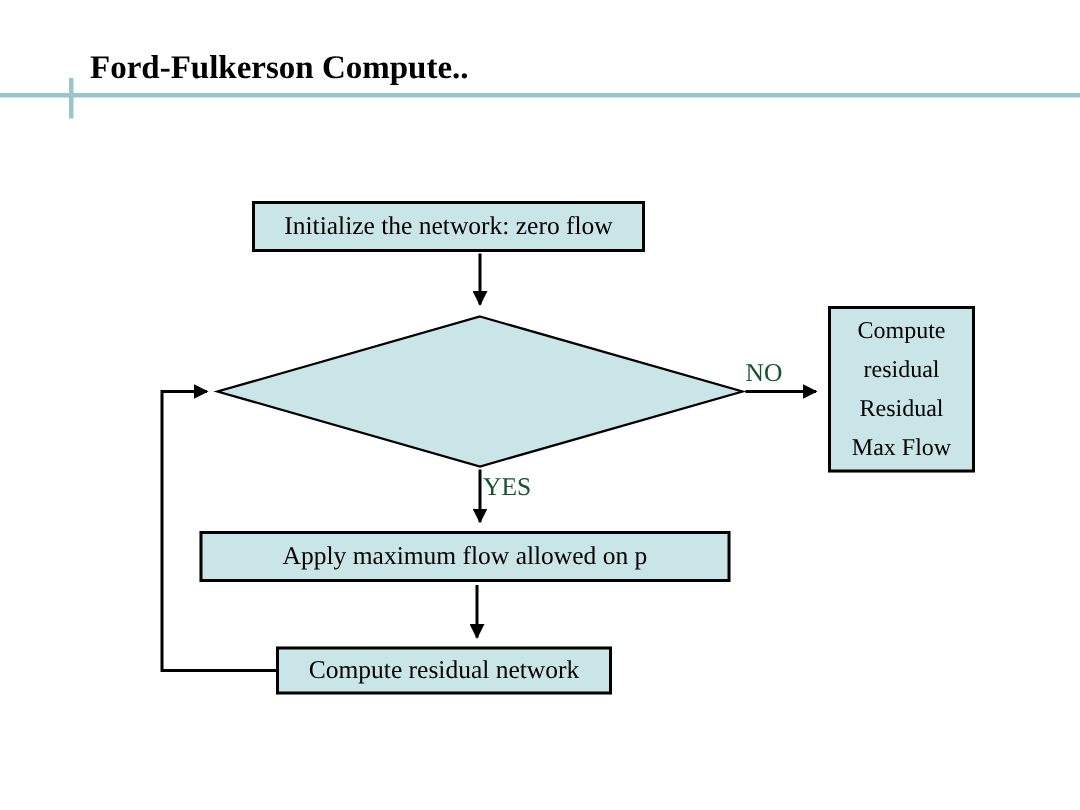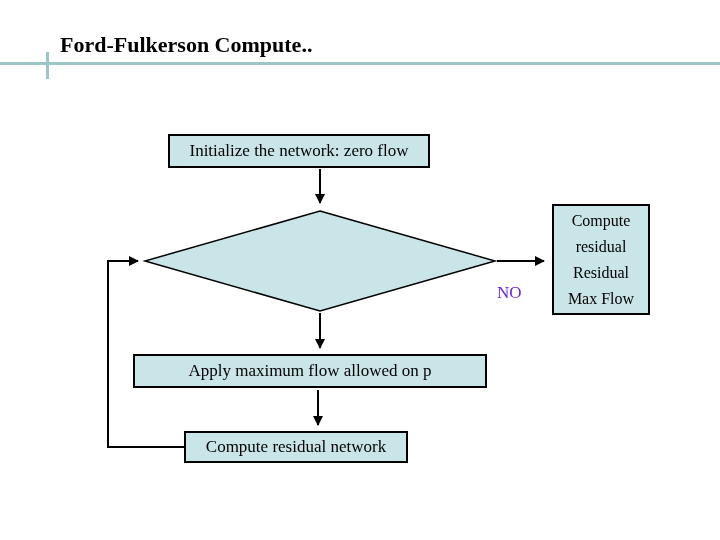--- a/index.html
+++ b/index.html
@@ -20,21 +20,21 @@
   .node-init    { left:168px; top:134px; width:262px; height:34px; }
   .node-apply   { left:133px; top:354px; width:354px; height:34px; }
   .node-compute { left:184px; top:431px; width:224px; height:32px; }
   .node-residual{ left:552px; top:204px; width:98px; height:111px;
                   flex-direction:column; font-size:16px; line-height:26px; }
 
   .diamond-text { position:absolute; left:170px; top:237px; width:300px;
                   text-align:center; font-size:17px; line-height:21px; color:#000; }
   .em-p { font-weight:bold; font-style:italic; }
 
-  .edge-label { position:absolute; font-size:17px; color:#6d28d9;margin-top:44px; }
+  .edge-label { position:absolute; font-size:17px; color:#14532d; }
   .label-no  { left:497px; top:239px; }
   .label-yes { left:322px; top:315px; }
 </style>
 </head>
 <body>
 
 <div class="slide">
 
   <div class="title">Ford-Fulkerson Compute..</div>
   <div class="hrule"></div>

